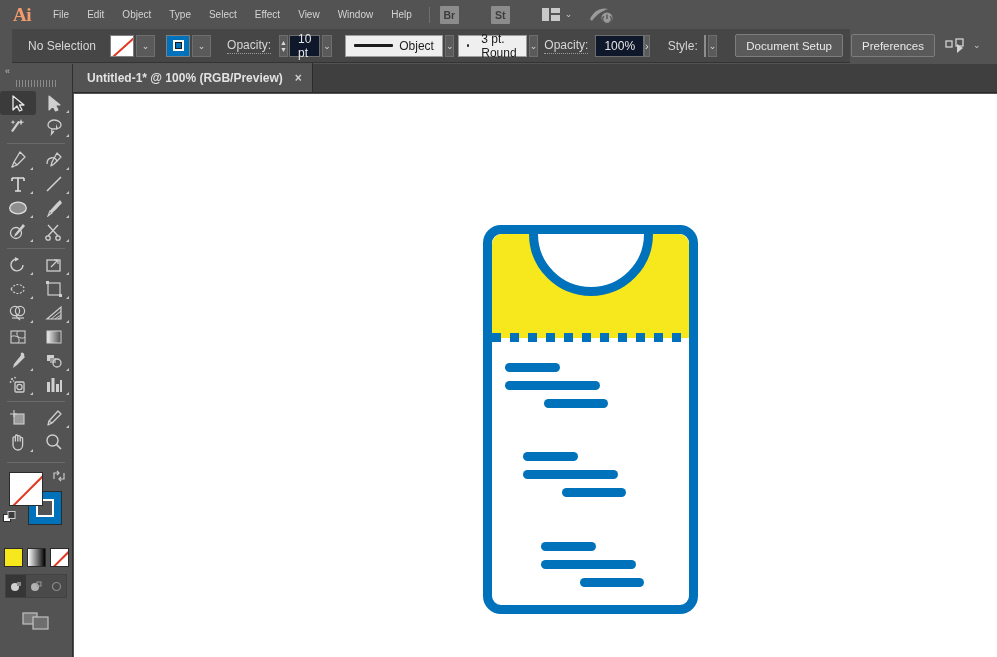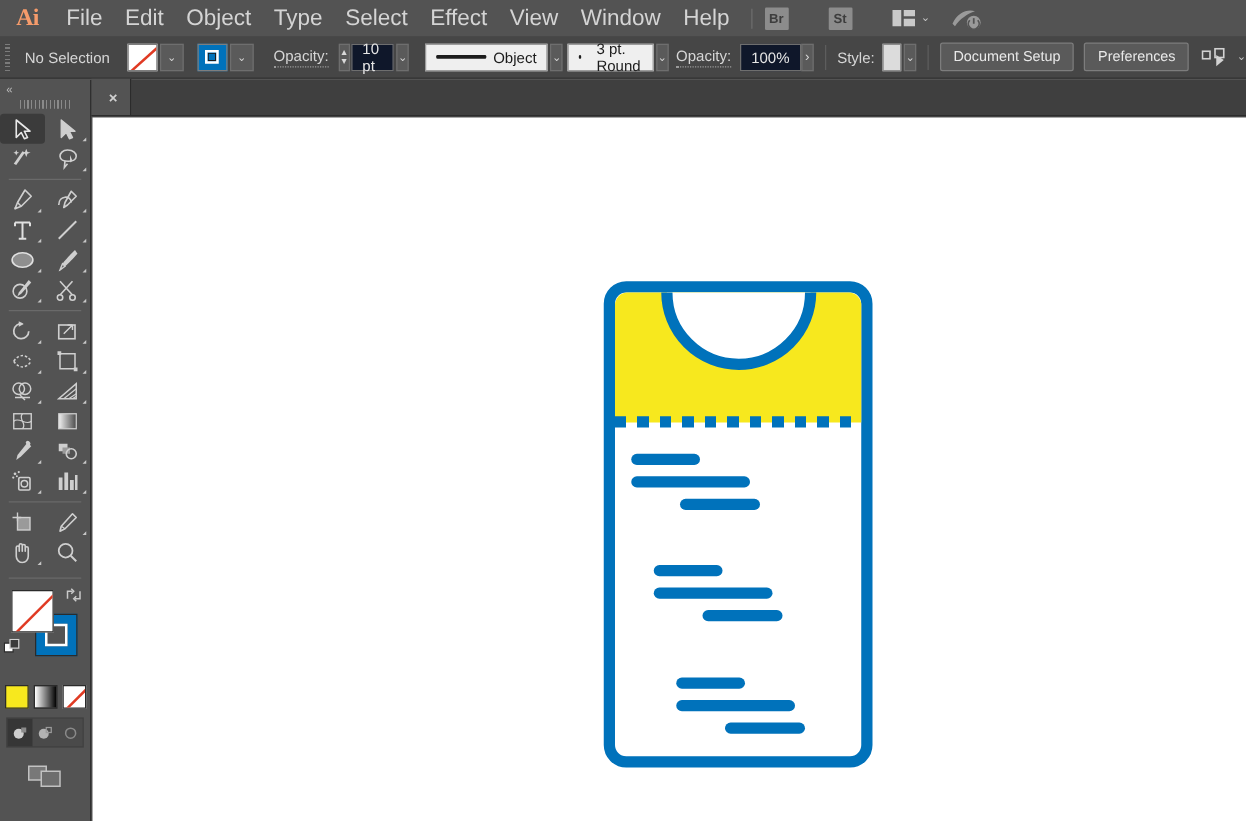--- a/index.html
+++ b/index.html
@@ -18,21 +18,21 @@
     background: #535353;
     display: flex; align-items: center;
   }
   .ai-logo {
     width: 44px; height: 29px; display: flex; align-items: center; justify-content: center;
     color: #f59b6b; font-size: 19px; font-weight: bold; letter-spacing: -0.5px;
     font-family: "Liberation Serif", serif;
   }
   .menu-item {
     padding: 0 9px; height: 29px; line-height: 29px;
-    color: #d4d4d4; font-size: 18px; white-space: nowrap; cursor: default;
+    color: #d4d4d4; font-size: 10px; white-space: nowrap; cursor: default;
   }
   .menu-sep {
     width: 1px; height: 16px; background: #6e6e6e; margin: 0 10px 0 8px;
   }
   .mini-badge {
     width: 19px; height: 18px; background: #8c8c8c; color: #3d3d3d;
     font-size: 10.5px; font-weight: bold; display: flex; align-items: center;
     justify-content: center; margin-right: 32px; border-radius: 1px;
   }
   .arrange-icon { display: flex; align-items: center; gap: 5px; margin-right: 4px; }
@@ -41,21 +41,21 @@
     position: absolute; background: #c9c9c9; display: block;
   }
   .arrange-glyph i:nth-child(1){ left:0; top:0; width:7px; height:13px; }
   .arrange-glyph i:nth-child(2){ left:9px; top:0; width:9px; height:5px; }
   .arrange-glyph i:nth-child(3){ left:9px; top:7px; width:9px; height:6px; }
   .chev { color: #c9c9c9; font-size: 9px; line-height: 1; }
   .stock-icon { margin-left: 12px; width: 26px; height: 20px; position: relative; }
 
   
   .controlbar {
-    position: absolute; left: 0; top: 29px; width: 997px; height: 34px;
+    position: absolute; left: 12px; top: 29px; width: 838px; height: 34px;
     background: #464646; border-bottom: 1px solid #333;
     display: flex; align-items: center; padding-left: 4px;
   }
   .grip {
     width: 8px; height: 22px; margin-right: 6px;
     background: repeating-linear-gradient(to bottom,#7b7b7b 0px,#7b7b7b 1px,#464646 1px,#464646 3px);
   }
   .cb-label { color: #d6d6d6; font-size: 12px; white-space: nowrap; }
   .cb-label.dotted { border-bottom: 1px dotted #9a9a9a; padding-bottom: 1px; }
   .cb-sep { width: 1px; height: 20px; background: #5d5d5d; margin: 0 9px; }
@@ -309,20 +309,21 @@
         <rect x="1" y="3" width="6" height="6" fill="none" stroke="#d2d2d2" stroke-width="1.3"></rect>
         <rect x="11" y="1" width="7" height="7" fill="none" stroke="#d2d2d2" stroke-width="1.3"></rect>
         <path d="M12 6 L12 15 L18 10 Z" fill="#d2d2d2"></path>
       </svg>
     </div>
     <span class="chev" style="margin-left:6px;">⌄</span>
   </div>
 
   <div class="tabbar">
     <div class="doc-tab">
+      <span class="doc-tab-title">Untitled-1* @ 100% (RGB/Preview)</span>
       <span class="doc-tab-close">×</span>
     </div>
   </div>
 
   <div class="toolbar">
     <div class="tb-collapse">«</div>
     <div class="tb-grip"></div>
 
     <div class="tb-grid">
       <div class="tool active">

